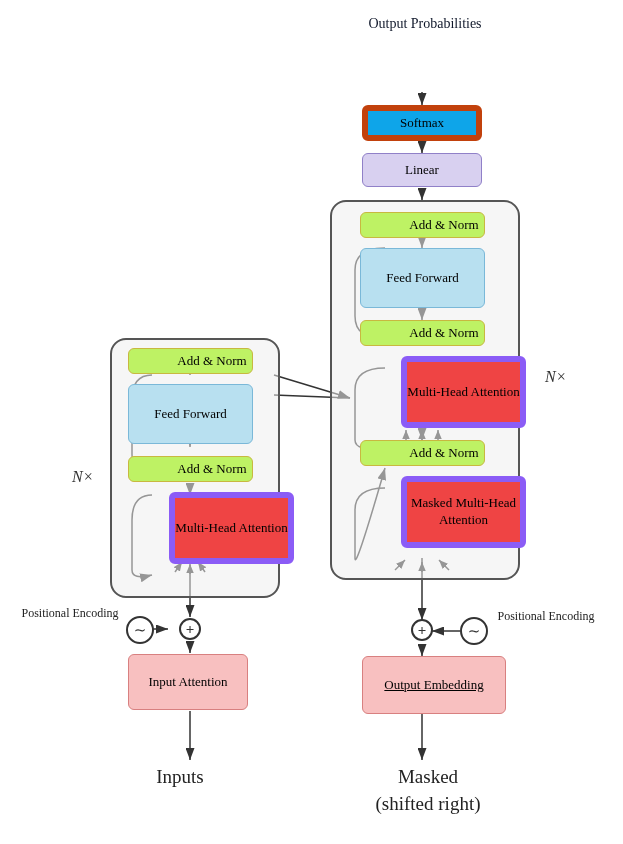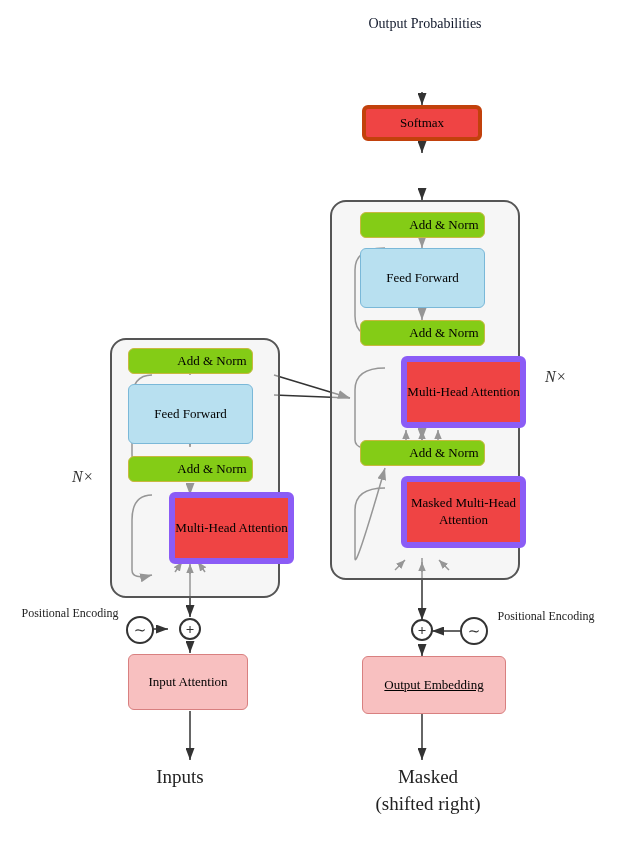--- a/index.html
+++ b/index.html
@@ -25,21 +25,21 @@
       border-radius: 6px;
       display: flex;
       align-items: center;
       justify-content: center;
       text-align: center;
       line-height: 1.3;
       font-size: 13px;
     }
 
     .box-add-norm {
-      background: #84cc16;
+      background: #bef264;
       border: 1px solid #c8b840;
       padding-left: 43px;
     }
 
     .box-ff {
       background: #b8e0f0;
       border: 1px solid #7ab8d8;
     }
 
     .box-mha {
@@ -52,22 +52,22 @@
       background: #f8c0c0;
       border: 1px solid #d88080;
     }
 
     .box-linear {
       background: #d8d0f0;
       border: 1px solid #9080c8;
     }
 
     .box-softmax {
-      background: #ef4444;
-      border: 4px solid #c2410c;
+      background: #0ea5e9;
+      border: 6px solid #c2410c;
     }
 
     .nx-label {
       position: absolute;
       font-size: 16px;
       font-style: italic;
       color: #333;
     }
 
     
@@ -212,20 +212,23 @@
 
   </svg>
 
   <div class="title-text" style="top: 14px; left: 350px; width: 150px;">Output
 Probabilities</div>
 
   <div class="box box-softmax" style="top: 105px; left: 362px; width: 120px; height: 36px;">
     <span>Softmax</span>
   </div>
 
+  <div class="box box-linear" style="top: 153px; left: 362px; width: 120px; height: 34px;">
+    <span>Linear</span>
+  </div>
 
   <div class="module-container" style="top: 200px; left: 330px; width: 190px; height: 380px;">
   </div>
 
   <div class="box box-add-norm" style="top: 212px; left: 360px; width: 125px; height: 26px;">
     <span>Add &amp; Norm</span>
   </div>
 
   <div class="box box-ff" style="top: 248px; left: 360px; width: 125px; height: 60px;">
     <span>Feed

